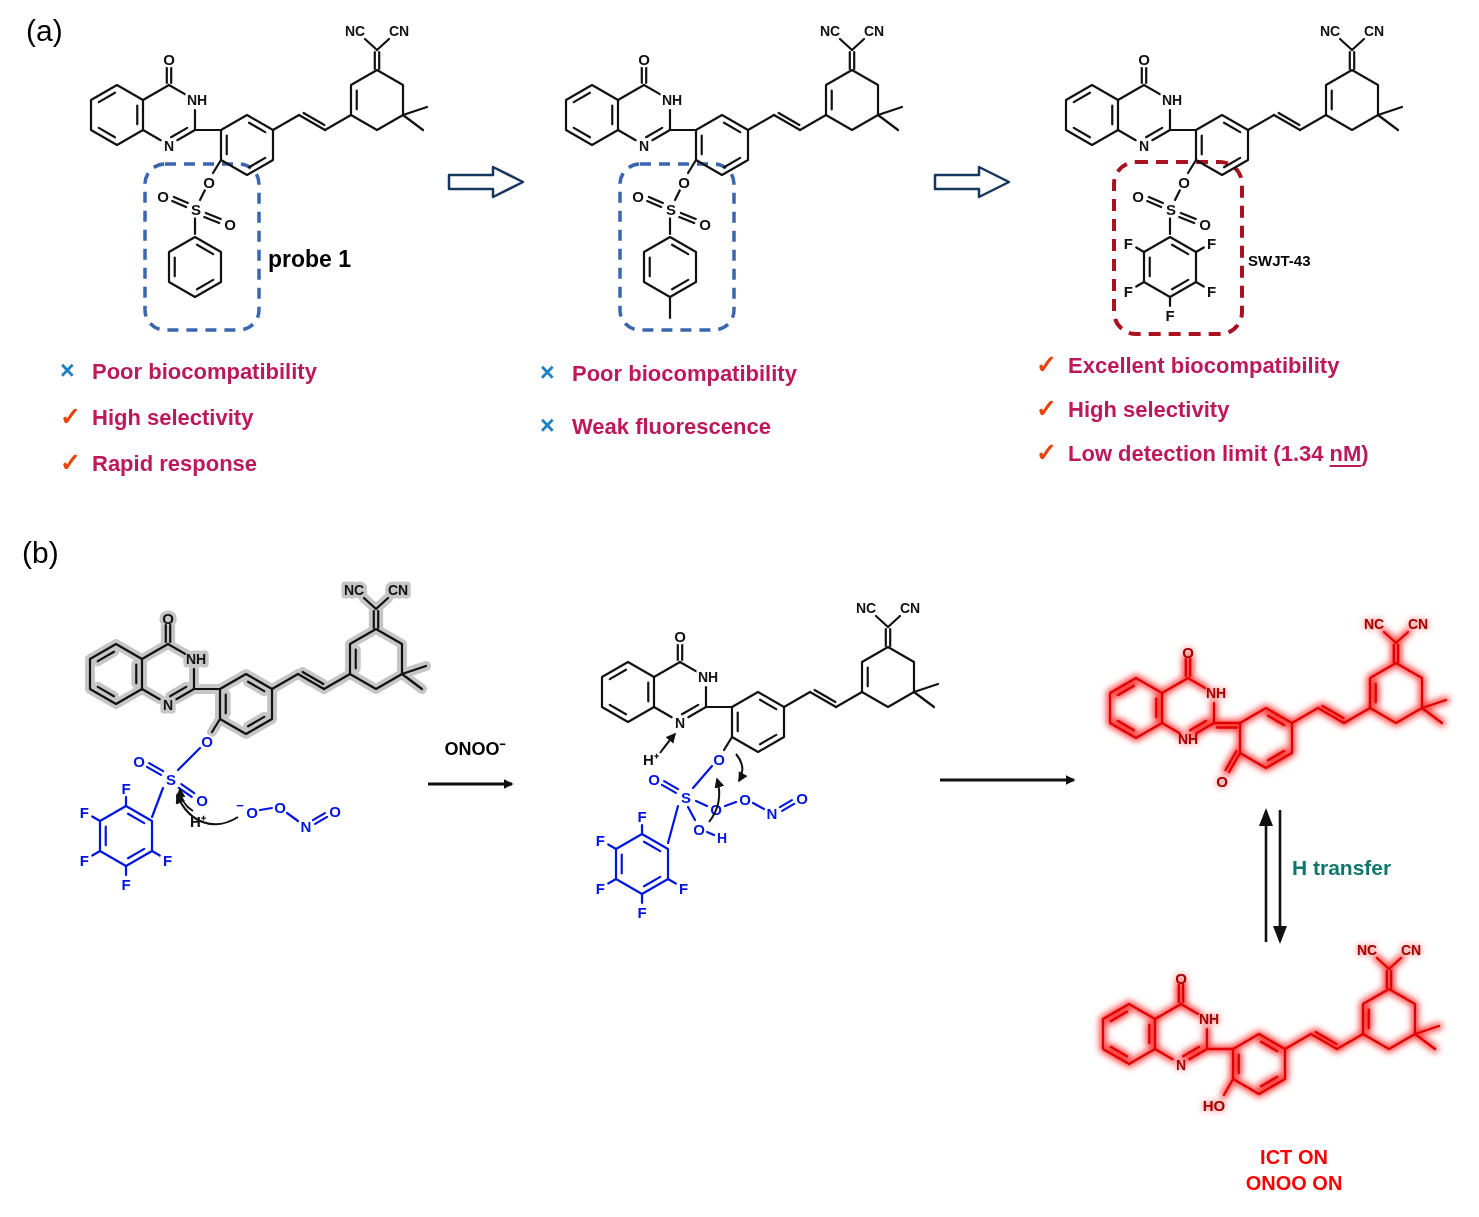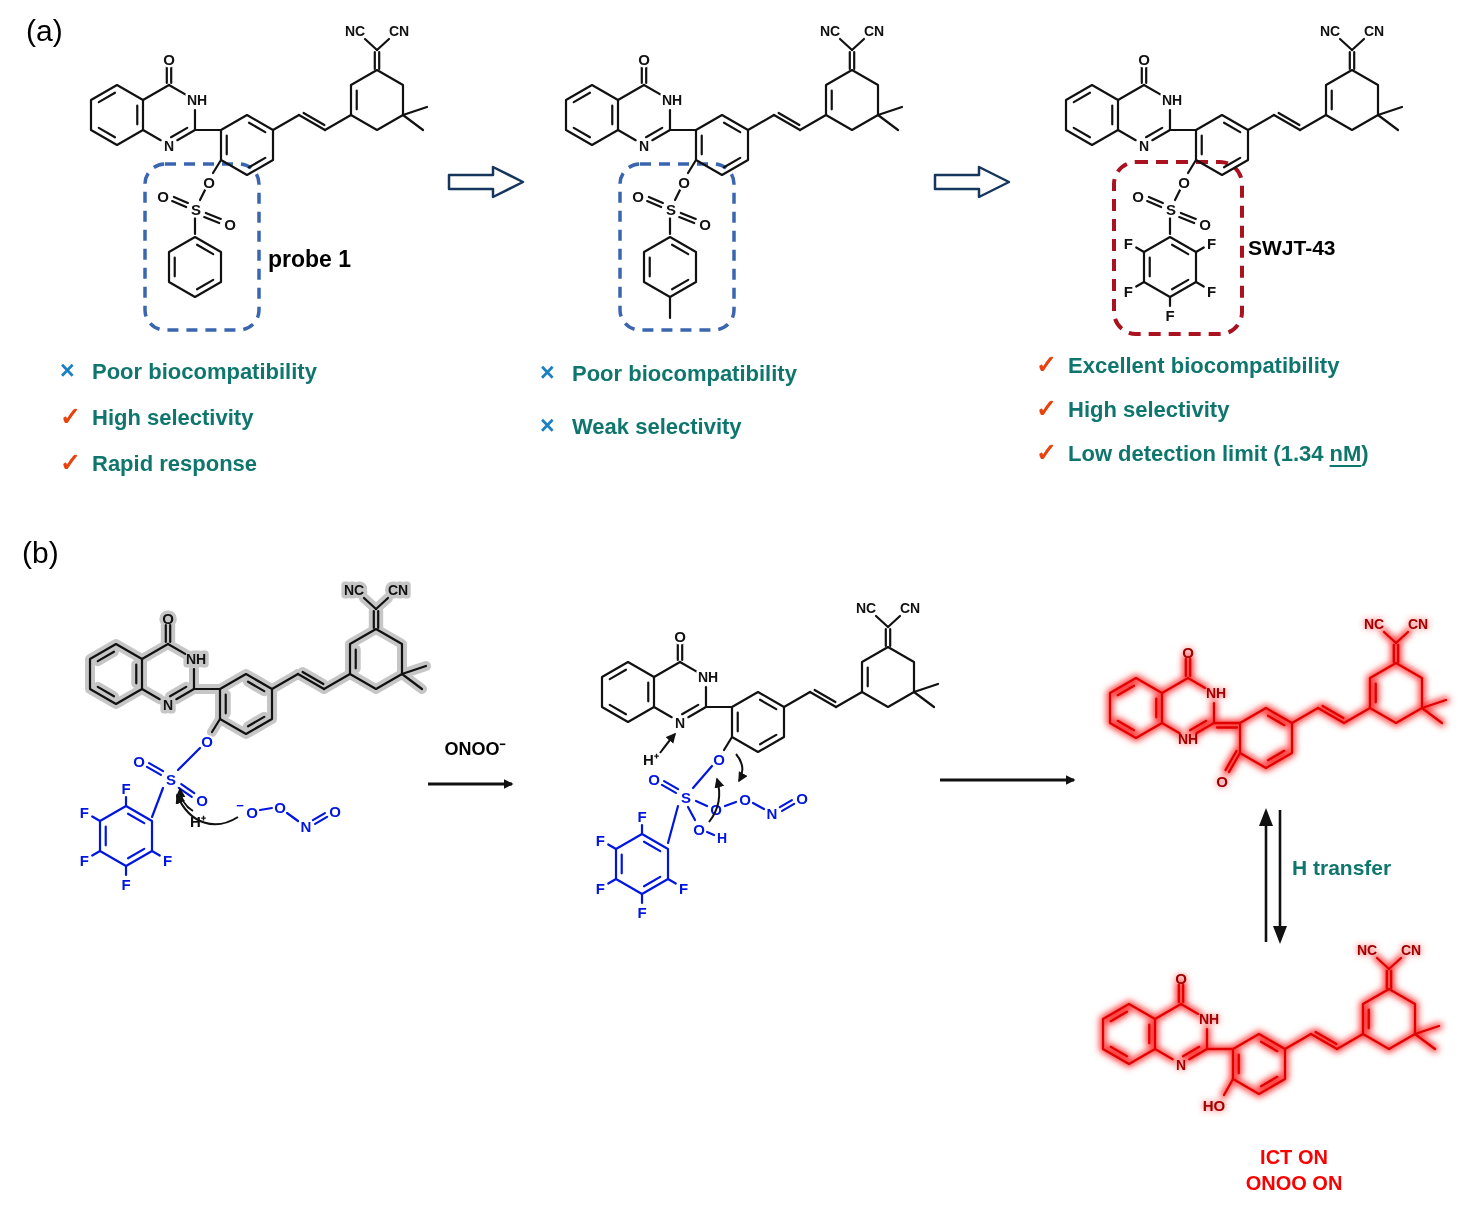--- a/index.html
+++ b/index.html
@@ -6,39 +6,39 @@
   body{width:1479px;height:1217px;background:#fff;font-family:"Liberation Sans",sans-serif;}
   #canvas{position:relative;width:1479px;height:1217px;overflow:hidden;background:#fff;}
   .abs{position:absolute;}
   .plabel{font-size:30px;color:#000;}
   .probe-name{font-size:23px;font-weight:bold;color:#000;text-align:right;}
   .bullets{display:flex;flex-direction:column;}
   .bullet{display:flex;align-items:baseline;}
   .mark{width:32px;flex:0 0 32px;font-size:25px;font-weight:bold;}
   .mark.cross{color:var(--cross,#1b7fc2);}
   .mark.check{color:var(--check,#e8430c);}
-  .btext{font-size:22px;font-weight:bold;color:#0f766e;text-align:center;}
+  .btext{font-size:22px;font-weight:bold;color:#be185d;text-align:center;}
   .wavy{text-decoration-line:underline;text-decoration-style:wavy;text-decoration-color:#ff2a2a;text-decoration-thickness:2px;text-underline-offset:4px;text-decoration:underline;}
   .state{font-size:20px;font-weight:bold;text-align:center;line-height:1.3;color:var(--statered,#f00);}
   .onoo{font-size:18px;font-weight:bold;color:#000;}
   .htrans{font-size:21px;font-weight:bold;color:#0f766e;}
   svg{overflow:visible;}
   svg text{font-family:"Liberation Sans",sans-serif;font-weight:bold;}
 </style>
 </head>
 <body>
 
 <div id="canvas">
 
   <div class="abs plabel" style="left:26px;top:14px">(a)</div>
   <div class="abs plabel" style="left:22px;top:536px">(b)</div>
 
   <div class="abs probe-name" style="left:268px;top:246px">probe 1</div>
   <div class="abs probe-name" style="left:742px;top:246px"></div>
-  <div class="abs probe-name" style="left:1248px;top:236px;font-size:21px">SWJT-43</div>
+  <div class="abs probe-name" style="left:1248px;top:252px;font-size:15px">SWJT-43</div>
 
   <div class="abs bullets" style="left:60px;top:356px;gap:17px">
     <div class="bullet">
       <span class="mark cross">×</span>
       <span class="btext">Poor biocompatibility</span>
     </div>
     <div class="bullet">
       <span class="mark check">✓</span>
       <span class="btext">High selectivity</span>
     </div>
@@ -48,21 +48,21 @@
     </div>
   </div>
 
   <div class="abs bullets" style="left:540px;top:358px;gap:24px">
     <div class="bullet">
       <span class="mark cross">×</span>
       <span class="btext">Poor biocompatibility</span>
     </div>
     <div class="bullet">
       <span class="mark cross">×</span>
-      <span class="btext">Weak selectivity</span>
+      <span class="btext">Weak fluorescence</span>
     </div>
   </div>
 
   <div class="abs bullets" style="left:1036px;top:350px;gap:15px">
     <div class="bullet">
       <span class="mark check">✓</span>
       <span class="btext">Excellent biocompatibility</span>
     </div>
     <div class="bullet">
       <span class="mark check">✓</span>

